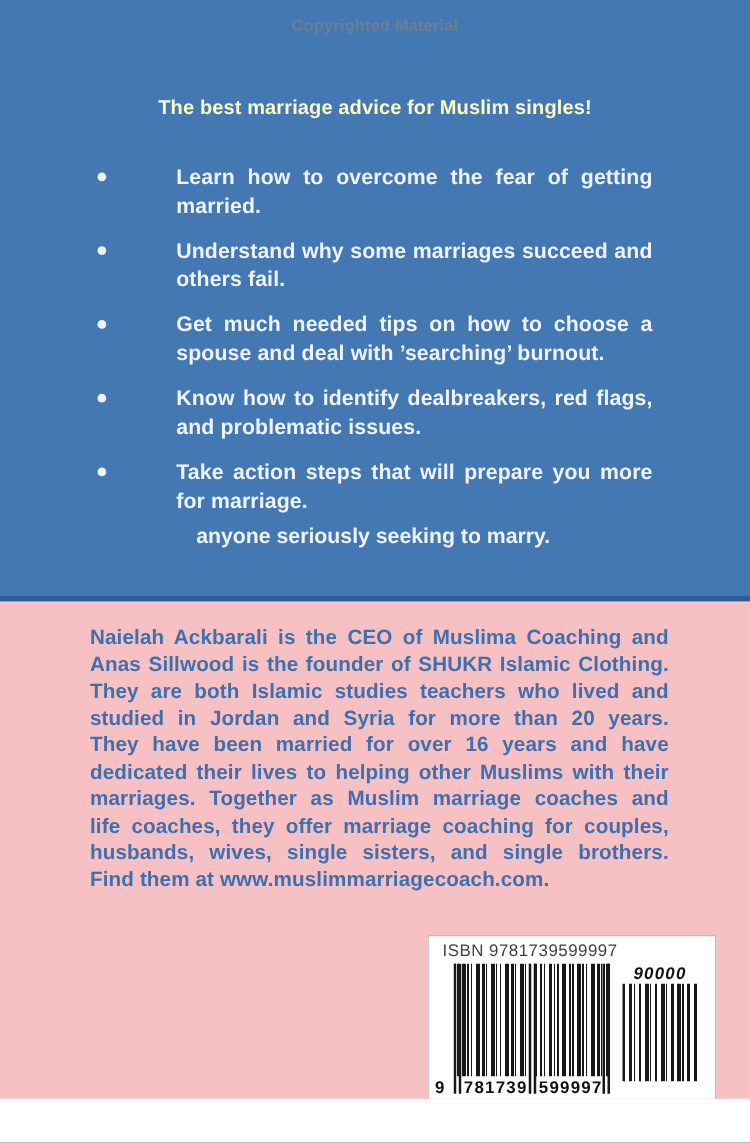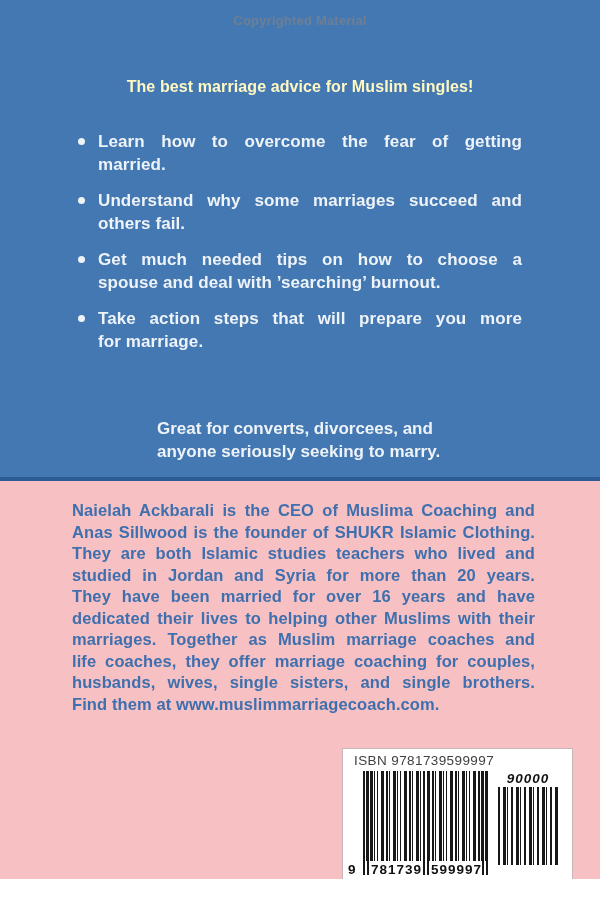--- a/index.html
+++ b/index.html
@@ -19,21 +19,21 @@
     position:absolute; top:13px; left:0; width:100%;
     text-align:center; font-size:13px; font-weight:bold; color:#6d7f94; letter-spacing:.2px;
   }
   .headline {
     position:absolute; top:78px; left:0; width:100%;
     text-align:center; color:#fef9c3; font-weight:bold; font-size:16px; letter-spacing:.1px;
   }
   .bullets { position:absolute; top:130px; left:78px; width:444px; }
   .bullet {
     display:flex; margin-bottom:13px;
-    color:#eef3f8; font-weight:bold; font-size:17px; line-height:23px; letter-spacing:.1px;
+    color:#eef3f8; font-weight:bold; font-size:17px; line-height:23px; letter-spacing:.1px;gap:43px;
   }
   .bullet .dot {
     flex:0 0 7px; width:7px; height:7px; border-radius:50%;
     background:#eef3f8; margin-top:8px; margin-right:13px;
   }
   .btext { flex:1; }
   .jl { text-align:justify; text-align-last:justify; }
   .tagline {
     position:absolute; top:417px; left:157px;
     color:#eef3f8; font-weight:bold; font-size:17px; line-height:23px;
@@ -110,28 +110,34 @@
       <div class="bullet">
         <span class="dot"></span>
         <div class="btext">
           <div class="jl">Get much needed tips on how to choose a</div>
           <div>spouse and deal with ’searching’ burnout.</div>
         </div>
       </div>
       <div class="bullet">
         <span class="dot"></span>
         <div class="btext">
+          <div class="jl">Know how to identify dealbreakers, red flags,</div>
+          <div>and problematic issues.</div>
+        </div>
+      </div>
+      <div class="bullet">
+        <span class="dot"></span>
+        <div class="btext">
           <div class="jl">Take action steps that will prepare you more</div>
           <div>for marriage.</div>
         </div>
       </div>
     </div>
 
     <div class="tagline">
-      <div>Great for converts, divorcees, and</div>
       <div>anyone seriously seeking to marry.</div>
     </div>
   </div>
 
   <div class="about">
     <div class="jl">Naielah Ackbarali is the CEO of Muslima Coaching and</div>
     <div class="jl">Anas Sillwood is the founder of SHUKR Islamic Clothing.</div>
     <div class="jl">They are both Islamic studies teachers who lived and</div>
     <div class="jl">studied in Jordan and Syria for more than 20 years.</div>
     <div class="jl">They have been married for over 16 years and have</div>

